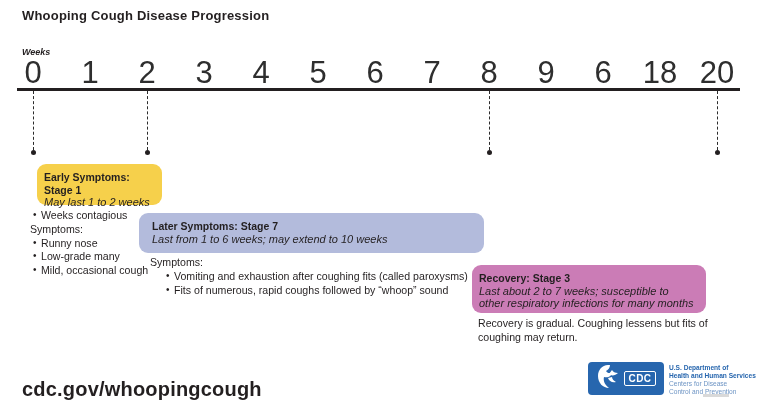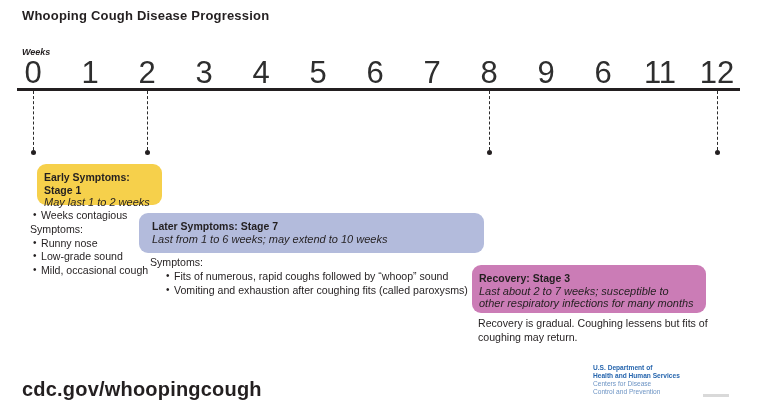--- a/index.html
+++ b/index.html
@@ -70,22 +70,22 @@
   <span class="tick" style="left:90px">1</span>
   <span class="tick" style="left:147px">2</span>
   <span class="tick" style="left:204px">3</span>
   <span class="tick" style="left:261px">4</span>
   <span class="tick" style="left:318px">5</span>
   <span class="tick" style="left:375px">6</span>
   <span class="tick" style="left:432px">7</span>
   <span class="tick" style="left:489px">8</span>
   <span class="tick" style="left:546px">9</span>
   <span class="tick" style="left:603px">6</span>
-  <span class="tick" style="left:660px">11</span>
-  <span class="tick" style="left:717px">12</span>
+  <span class="tick" style="left:660px">18</span>
+  <span class="tick" style="left:717px">20</span>
 
   <div class="axis-line"></div>
 
   <div class="marker m-w0">
       <span class="dot"></span>
     </div>
   <div class="marker m-w2">
       <span class="dot"></span>
     </div>
   <div class="marker m-w8">
@@ -107,35 +107,45 @@
 
   <div class="stage-box stage3-box" style="background:#cb7cb6">
     <div class="stage-name">Recovery: Stage 3</div>
     <div class="stage-duration">Last about 2 to 7 weeks; susceptible to other respiratory infections for many months</div>
   </div>
 
   <div class="notes stage1-notes">
     <div class="bullet-item">Weeks contagious</div>
     <div>Symptoms:</div>
     <div class="bullet-item">Runny nose</div>
-    <div class="bullet-item">Low-grade sound</div>
+    <div class="bullet-item">Low-grade many</div>
     <div class="bullet-item">Mild, occasional cough</div>
   </div>
 
   <div class="notes stage2-notes">
     <div>Symptoms:</div>
+    <div class="bullet-item">Vomiting and exhaustion after coughing fits (called paroxysms)</div>
     <div class="bullet-item">Fits of numerous, rapid coughs followed by “whoop” sound</div>
-    <div class="bullet-item">Vomiting and exhaustion after coughing fits (called paroxysms)</div>
   </div>
 
   <div class="stage3-note">Recovery is gradual. Coughing lessens but fits of coughing may return.</div>
 
   <div class="footer-url">cdc.gov/whoopingcough</div>
 
   <div class="logo-wrap">
+    <div class="logo-badge">
+      <span>
+        <svg width="24" height="26" viewBox="0 0 24 26">
+          <path d="M12,1 C6,1 2,6 2,12 C2,19 7,24 13,24 C9,21 7,17 8,13 C12,14 16,12 17,8 C14,10 11,9 10,7 C12,6 14,4 14,1 Z" fill="#ffffff"></path>
+          <path d="M13,10 C15,12 19,12 22,9 C19,9 17,8 16,6 Z" fill="#ffffff"></path>
+          <path d="M12,14 C13,17 16,19 20,18 C18,17 16,15 16,13 Z" fill="#ffffff"></path>
+        </svg>
+      </span>
+      <span class="cdc-text">CDC</span>
+    </div>
     <div class="logo-text">
       <div class="dept">U.S. Department of</div>
       <div class="dept">Health and Human Services</div>
       <div class="org">Centers for Disease</div>
       <div class="org">Control and Prevention</div>
     </div>
   </div>
 
   <div class="fine-print"></div>
 

